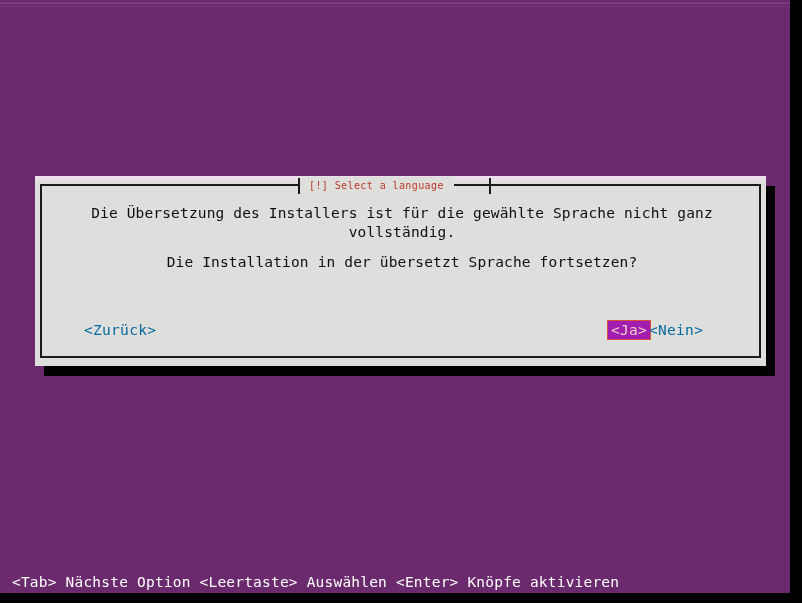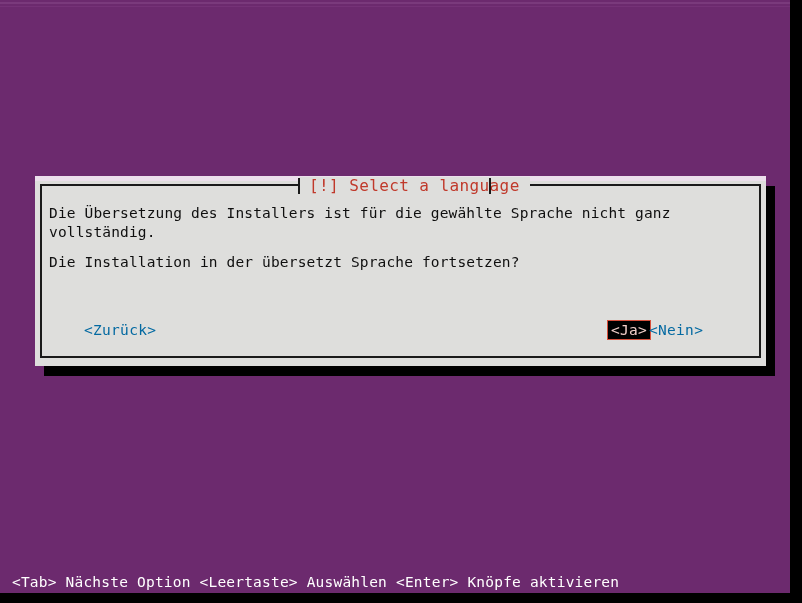--- a/index.html
+++ b/index.html
@@ -90,21 +90,21 @@
   
   #dialog-title {
     position: absolute;
     left: 299px;
     top: 177px;
     height: 18px;
     line-height: 18px;
     padding: 0 10px;
     background: #dededc;
     color: #c0392b;
-    font-size: 16px;
+    font-size: 10px;
     letter-spacing: 0.4px;
     white-space: nowrap;
     z-index: 5;
   }
   
   .title-tick {
     position: absolute;
     top: 178px;
     width: 2px;
     height: 16px;
@@ -121,20 +121,21 @@
     top: 28px;
     width: 706px;
     color: #0f0f0f;
     font-size: 14.5px;
     line-height: 19px;
     letter-spacing: 0.15px;
   }
   .para {
     margin: 0 0 11px 0;
     white-space: pre-wrap;
+    text-align: center;
   }
 
   
   #button-row {
     position: absolute;
     left: 14px;
     top: 144px;
     width: 706px;
     height: 22px;
   }
@@ -145,21 +146,21 @@
     line-height: 20px;
     font-size: 14.5px;
     letter-spacing: 0.3px;
     color: #0369a1;
     padding: 0 4px;
     white-space: nowrap;
   }
   #btn-back { left: 31px; }
   #btn-yes {
     left: 558px;
-    background: #000000;
+    background: #a21caf;
     color: #f0cfc9;
     box-shadow: inset 0 0 0 1px #d8503c;
   }
   #btn-no  { left: 596px; }
 
   
   #footer {
     position: absolute;
     left: 0;
     top: 571px;

